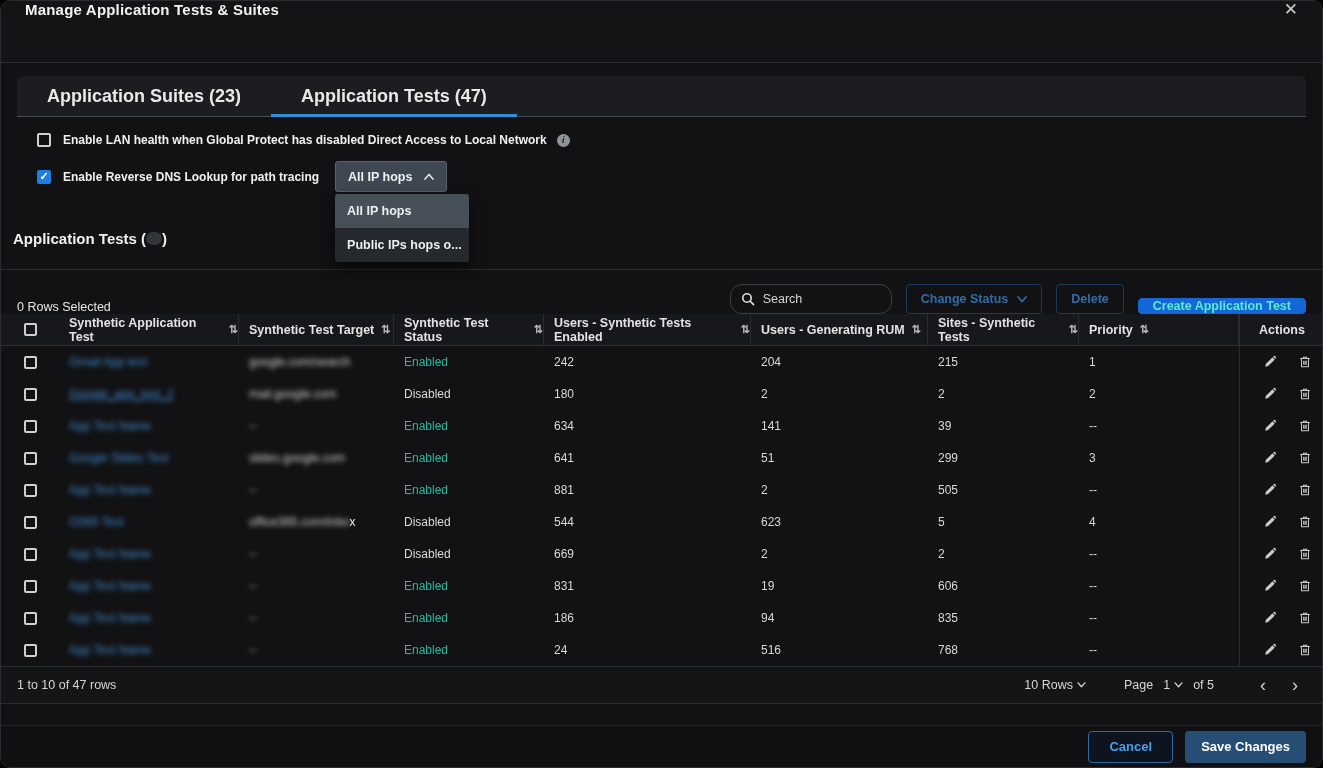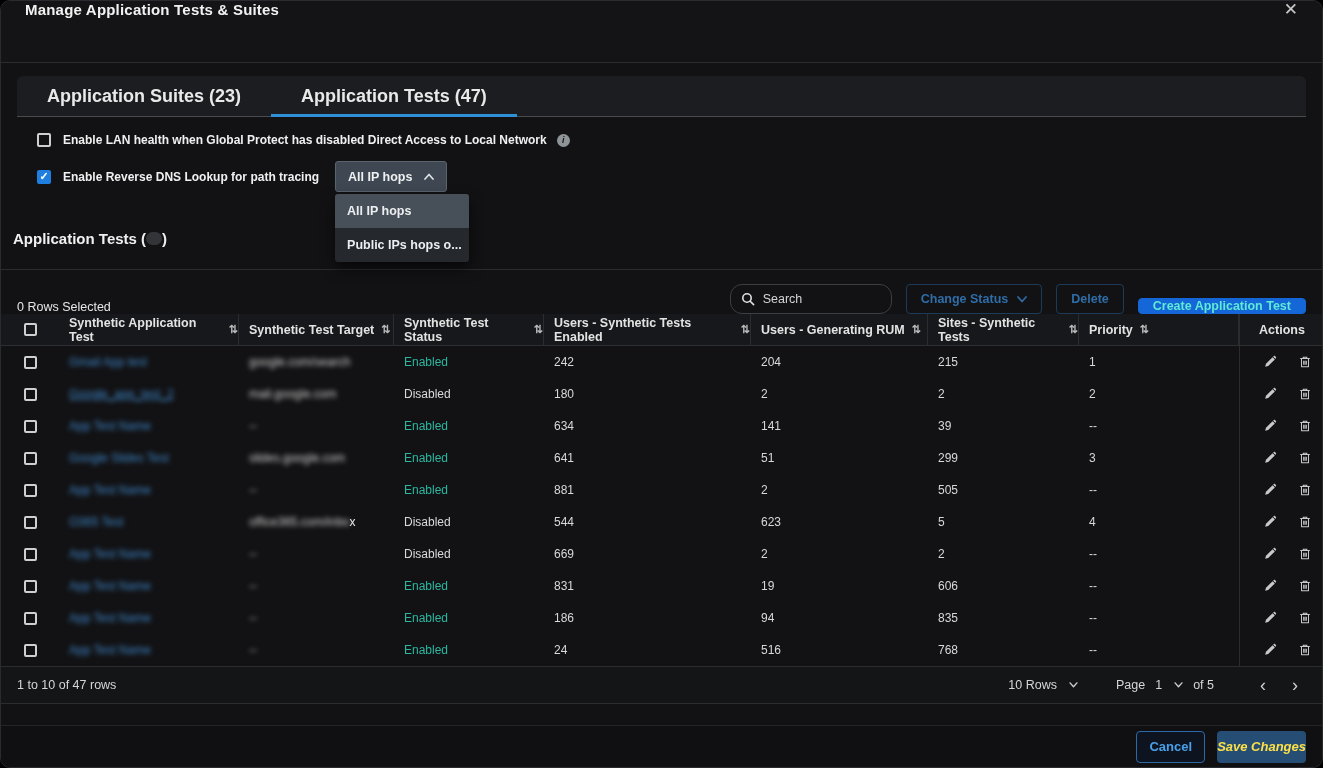--- a/index.html
+++ b/index.html
@@ -74,28 +74,28 @@
   .target-tail { color:#e8e8e8; }
   .st-on { color:var(--enabled-green,#2bb7a0); }
   .st-off { color:#d9d9d9; }
   .td-actions { display:flex; gap:20px; justify-content:center; align-items:center; border-left:1px solid #2b2c2f; }
   .icon-btn { width:15px; height:15px; cursor:pointer; display:flex; align-items:center; justify-content:center; }
   .icon-btn svg { width:14px; height:14px; }
 
   
   .table-footer { height:38px; display:flex; align-items:center; padding:0 16px; border-top:1px solid #2b2c2f; border-bottom:1px solid #2b2c2f; font-size:12.5px; color:#d6d6d6; background:#141517; }
   .pager { margin-left:auto; display:flex; align-items:center; gap:10px; }
-  .pager .ctl { display:flex; align-items:center; gap:12px; cursor:pointer; color:#d6d6d6; }
+  .pager .ctl { display:flex; align-items:center; gap:4px; cursor:pointer; color:#d6d6d6; }
   .pager .sep { width:18px; }
   .page-arrow { font-size:18px; color:#d0d0d0; cursor:pointer; padding:0 8px; line-height:1; }
 
   
   .bottom-bar { position:absolute; left:0; right:0; bottom:0; height:42px; display:flex; align-items:center; justify-content:flex-end; gap:12px; padding:0 16px; background:#101012; border-top:1px solid #232427; }
-  .btn-cancel { height:32px; padding:0 12px; border:1px solid #2b69a8; border-radius:4px; background:#0d1420; color:#4aa0e8; font-size:13px; font-weight:700; display:flex; align-items:center; cursor:pointer; }
-  .btn-save { height:32px; padding:0 0; border:none; border-radius:4px; background:#264e74; color:#fde047; font-size:13px; font-weight:700; display:flex; align-items:center; cursor:pointer;font-style:italic; }
+  .btn-cancel { height:32px; padding:0 20px; border:1px solid #2b69a8; border-radius:4px; background:#0d1420; color:#4aa0e8; font-size:13px; font-weight:700; display:flex; align-items:center; cursor:pointer; }
+  .btn-save { height:32px; padding:0 16px; border:none; border-radius:4px; background:#264e74; color:#ffffff; font-size:13px; font-weight:700; display:flex; align-items:center; cursor:pointer; }
 
   .chev { flex:0 0 auto; }
 </style>
 </head>
 <body>
 
 <div class="modal">
 
   <div class="modal-header">
     <div class="modal-title">Manage Application Tests &amp; Suites</div>

